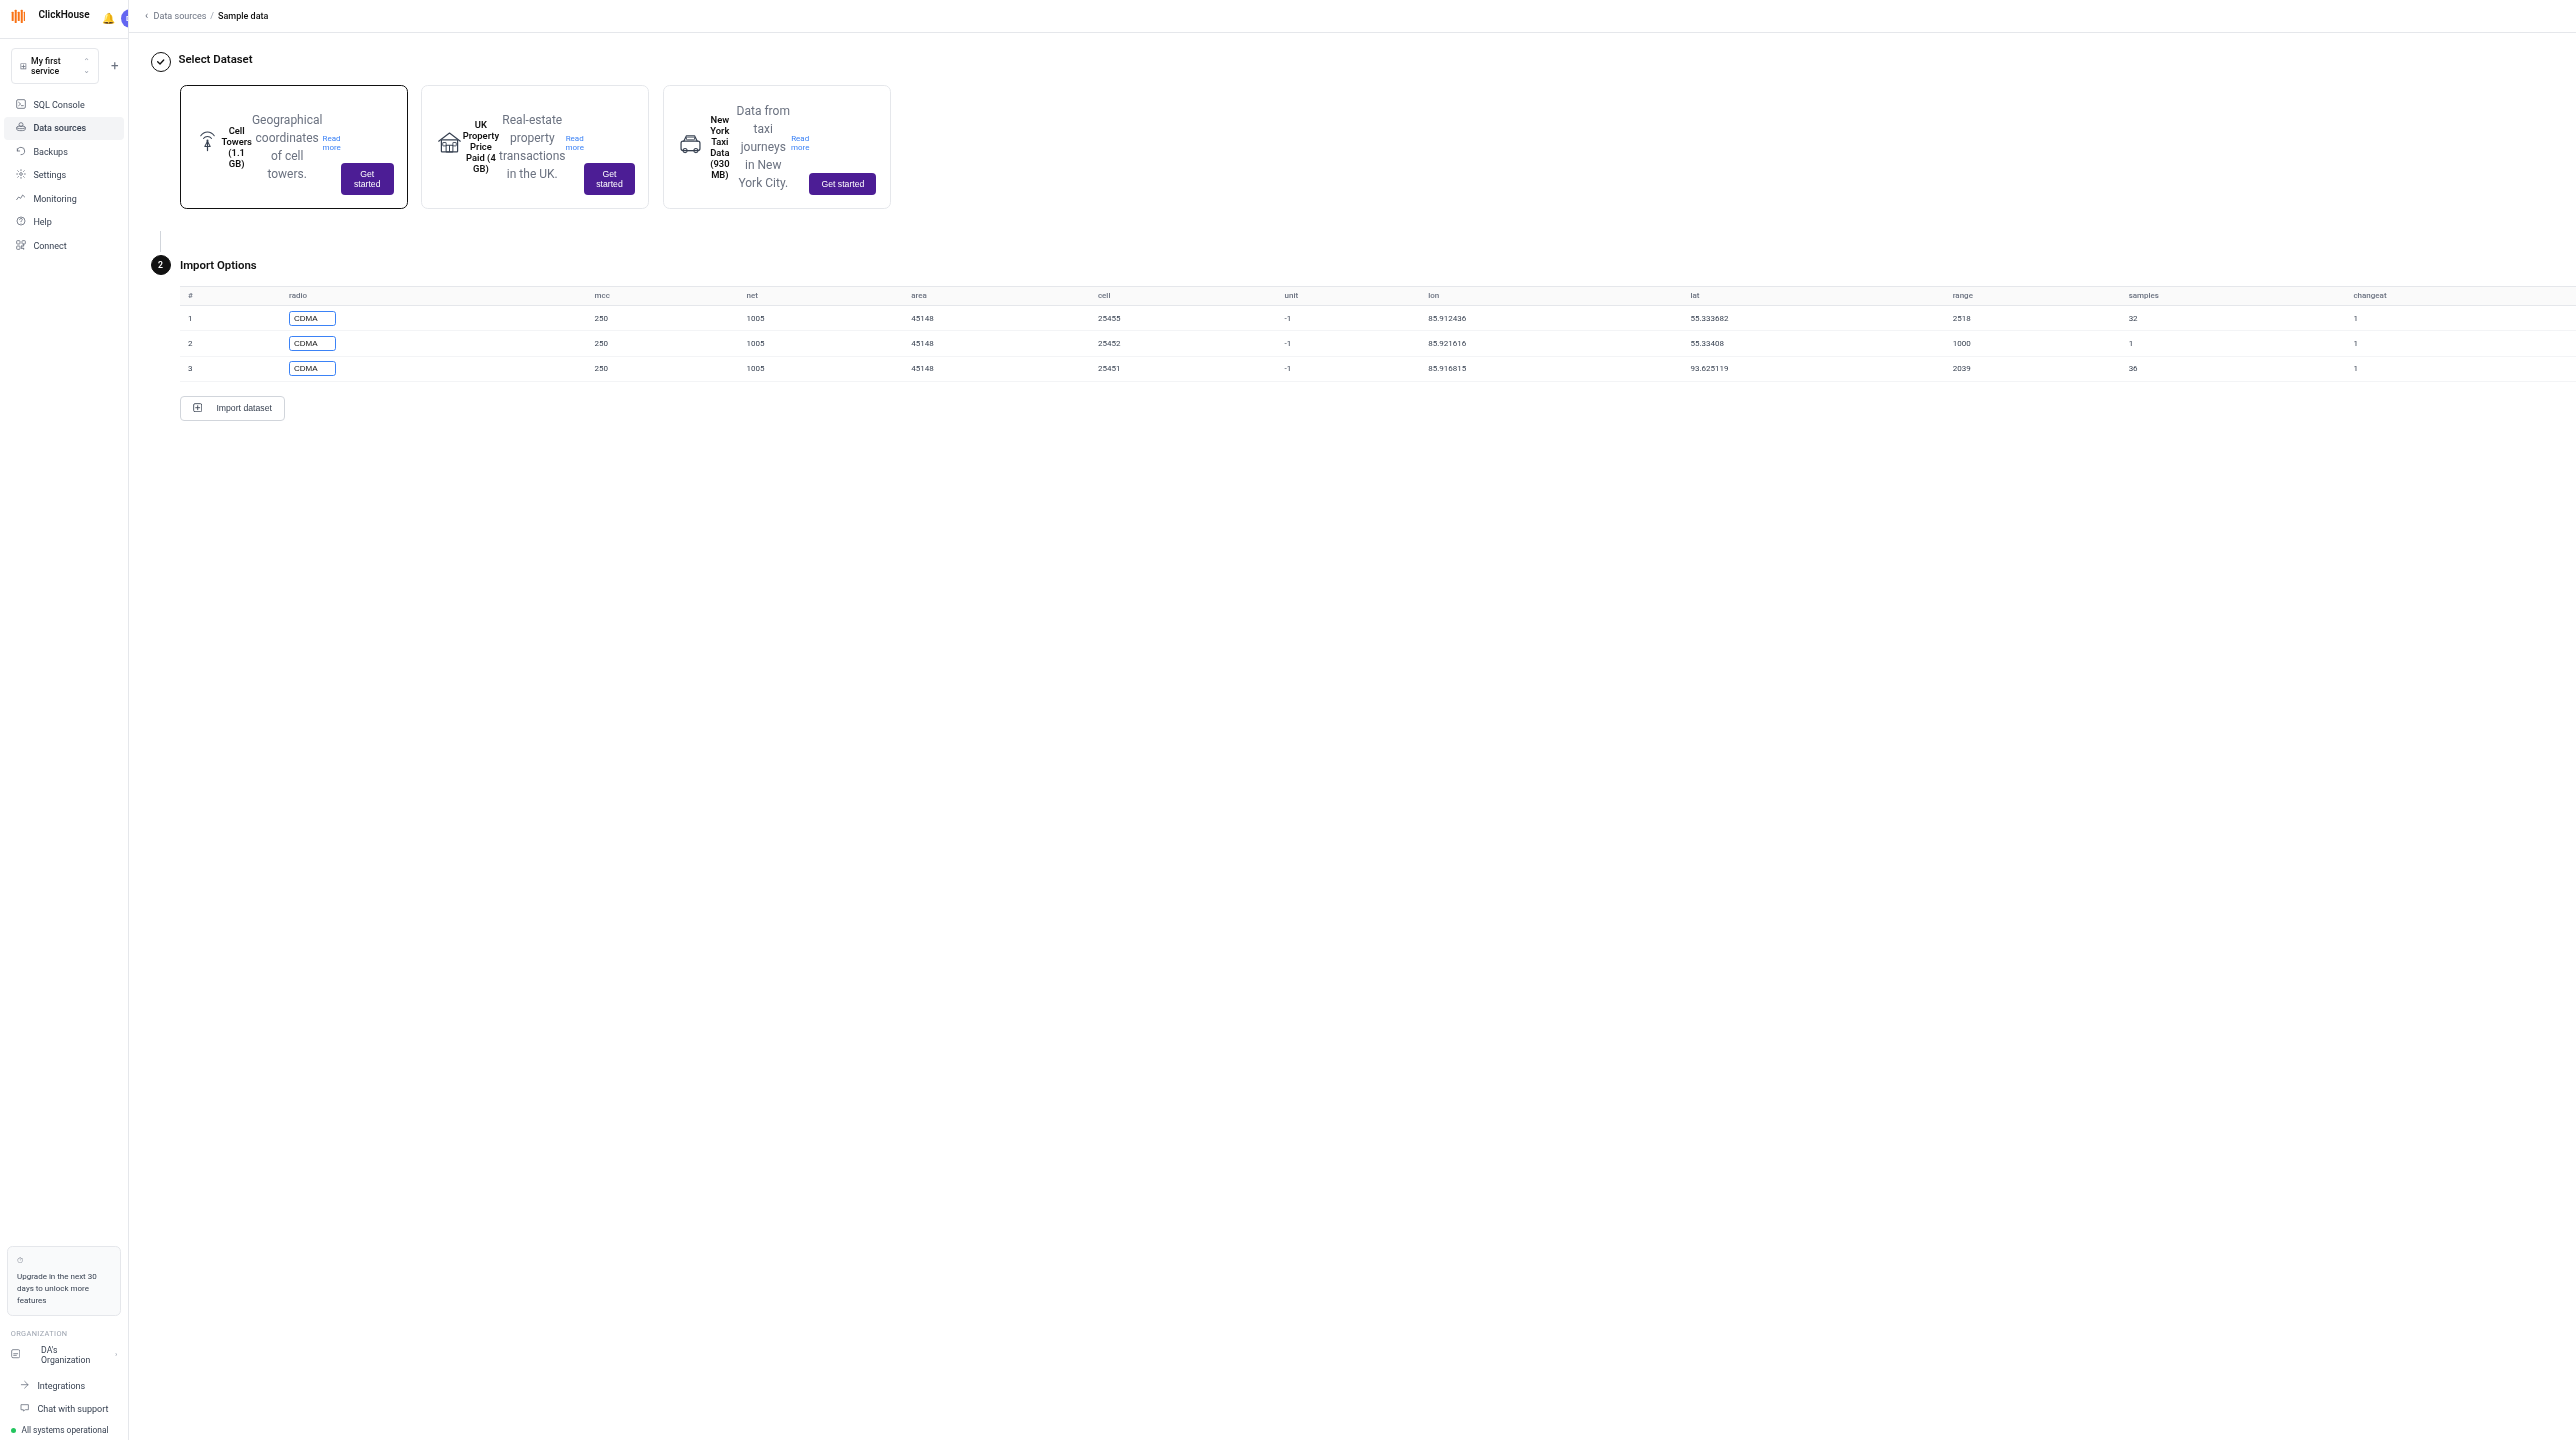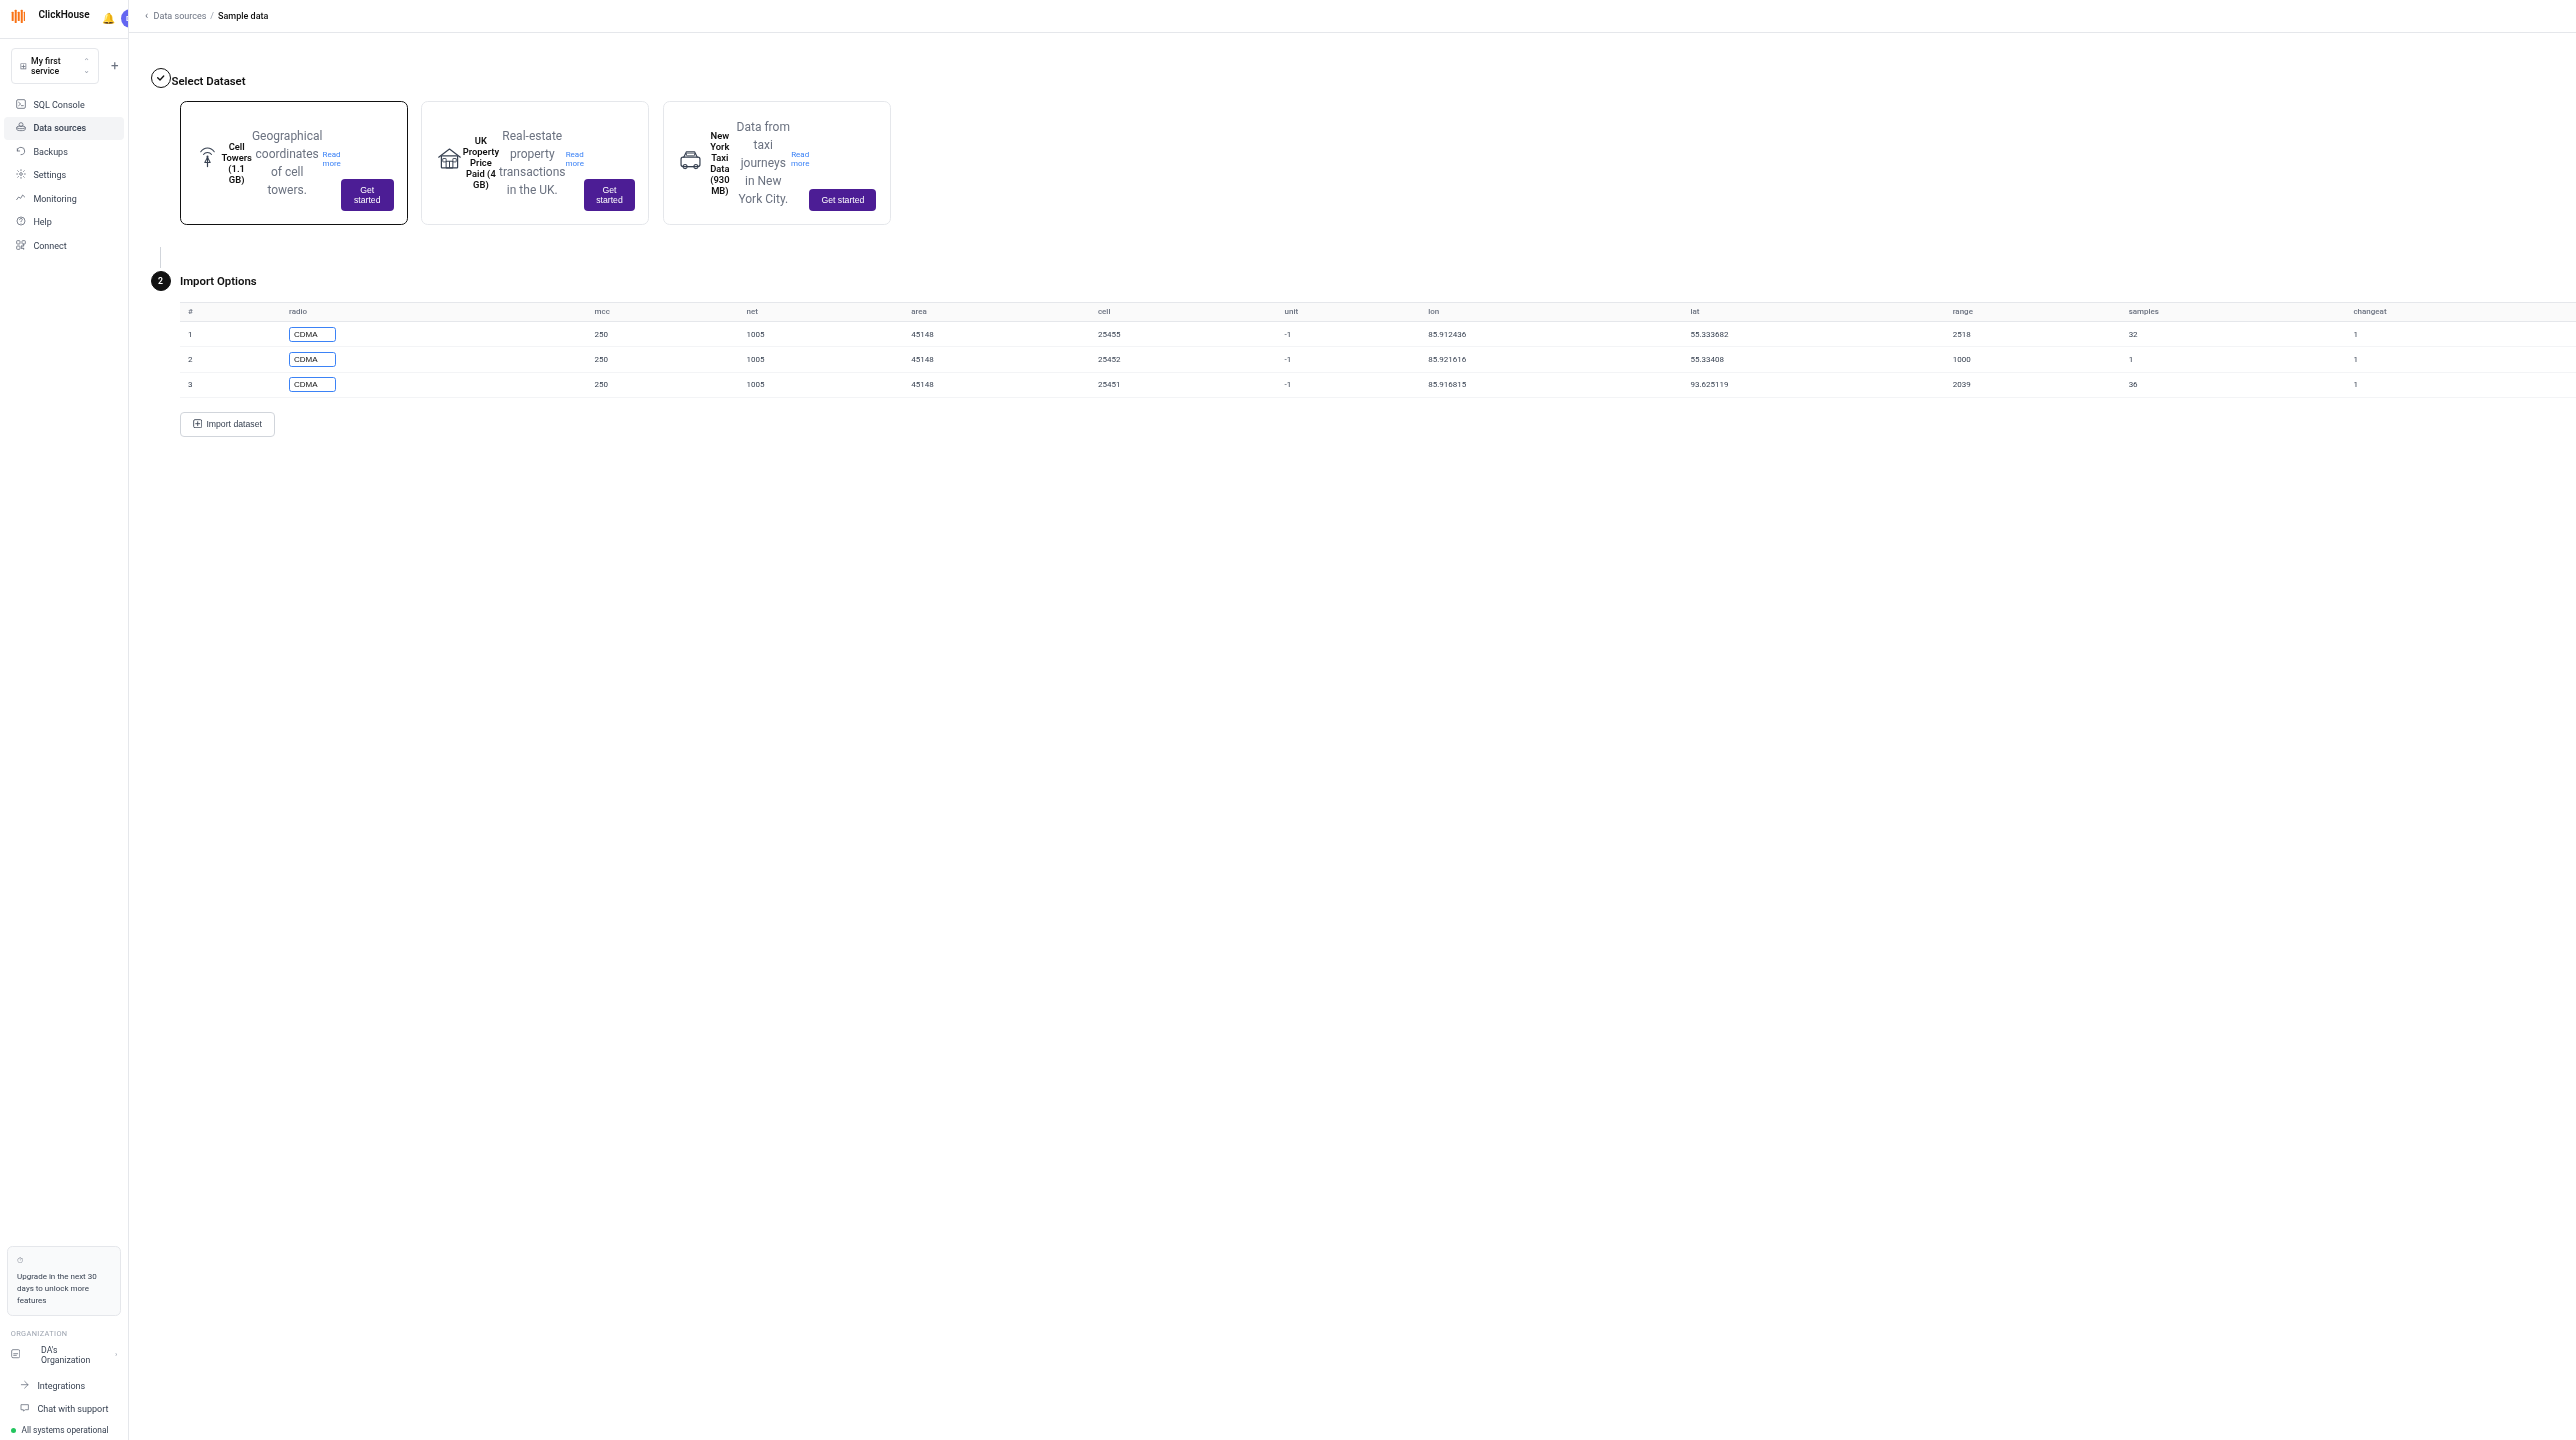--- a/index.html
+++ b/index.html
@@ -185,24 +185,23 @@
 
     .content {
       flex: 1;
       overflow-y: auto;
       padding: 19px 21.5px;
     }
 
     
     .step-row {
       display: flex;
-      align-items: flex-end;
-      gap: 1px;
+      align-items: flex-start;
+      gap: 8px;
       margin-bottom: 13.4px;
-      margin-top: 16px;
     }
     .step-circle {
       width: 20px;
       height: 20px;
       border-radius: 50%;
       border: 1.3px solid #111;
       display: flex;
       align-items: center;
       justify-content: center;
       font-size: 8.7px;
@@ -323,21 +322,21 @@
       background: #fff;
       width: 47px;
     }
 
     .import-btn-row {
       margin-left: 29.5px;
     }
     .import-btn {
       display: flex;
       align-items: center;
-      gap: 4px;
+      gap: 14px;
       padding: 6px 12px;
       background: #fff;
       border: 0.7px solid #d1d5db;
       border-radius: 4px;
       font-size: 8.7px;
       color: #374151;
       cursor: pointer;
       font-weight: 500;
       text-align: center;
     }

